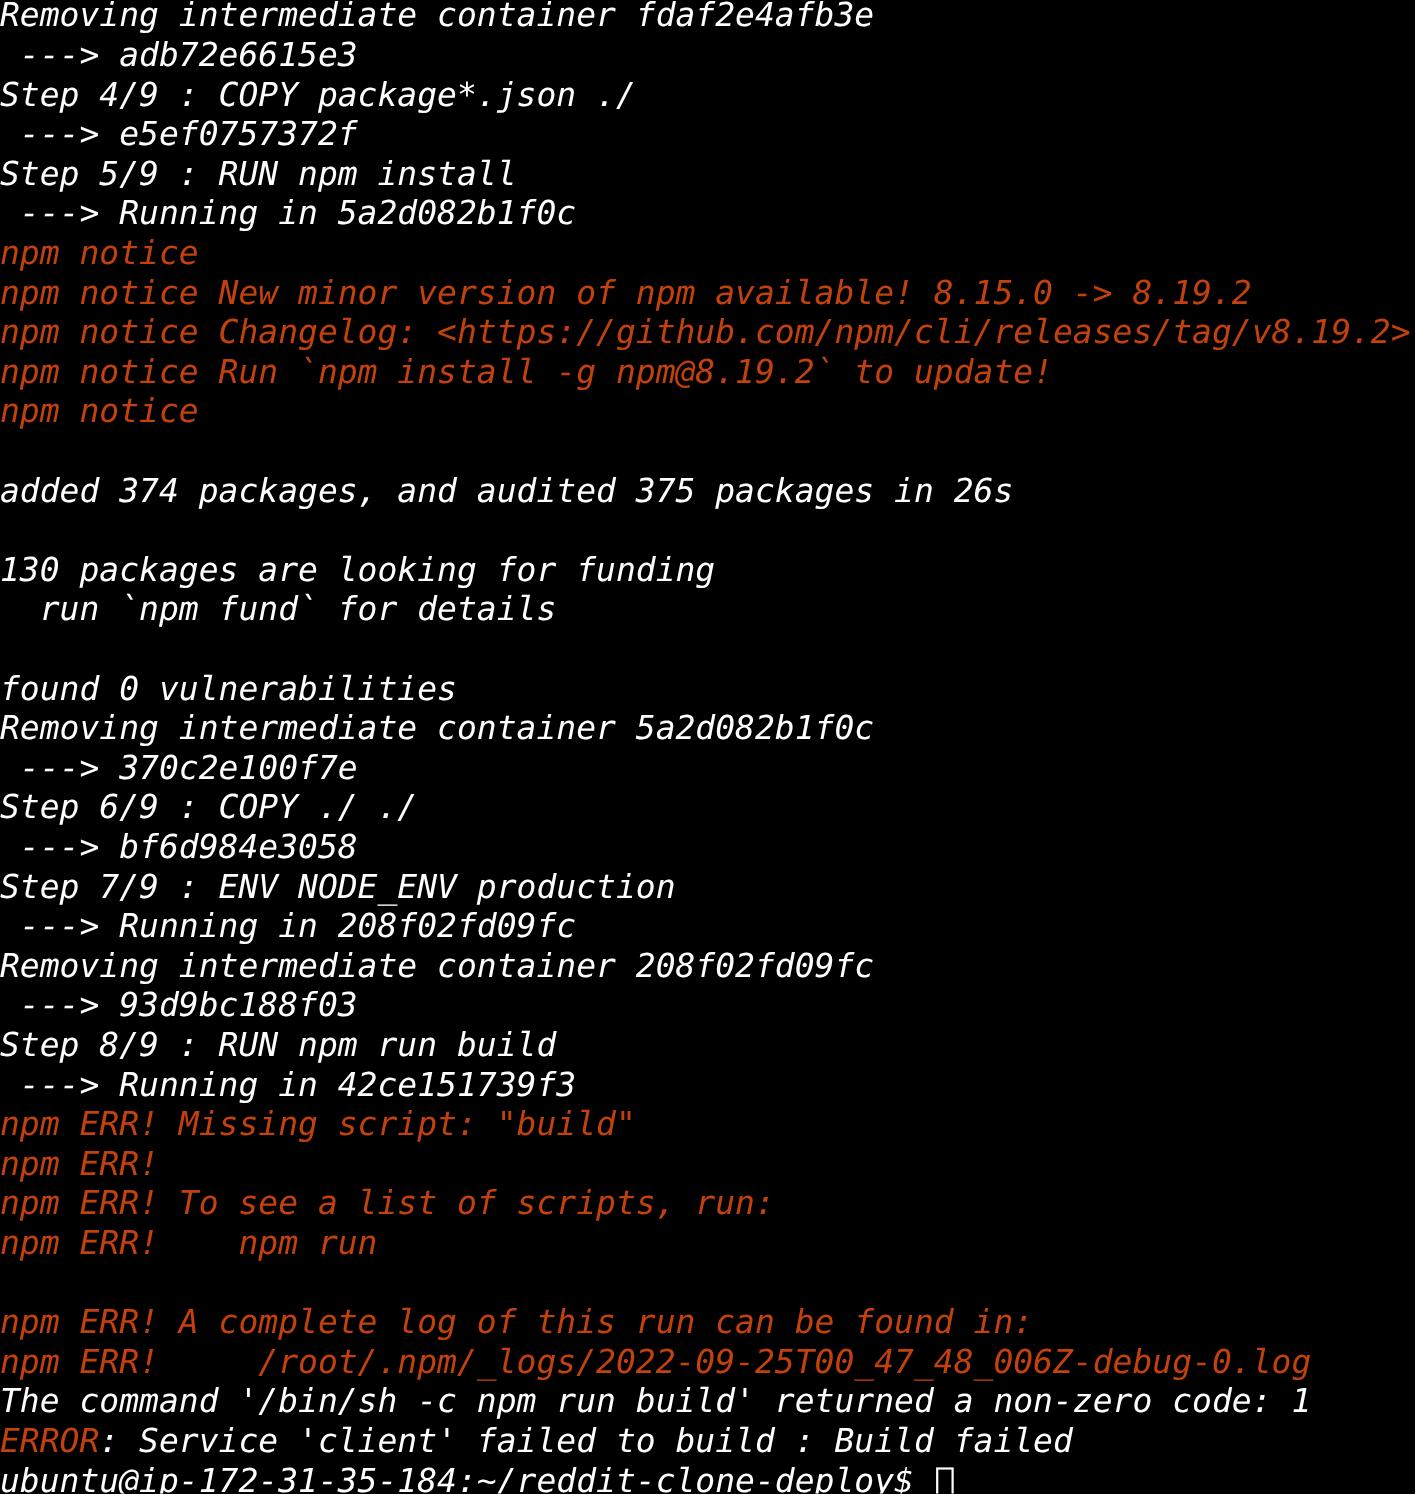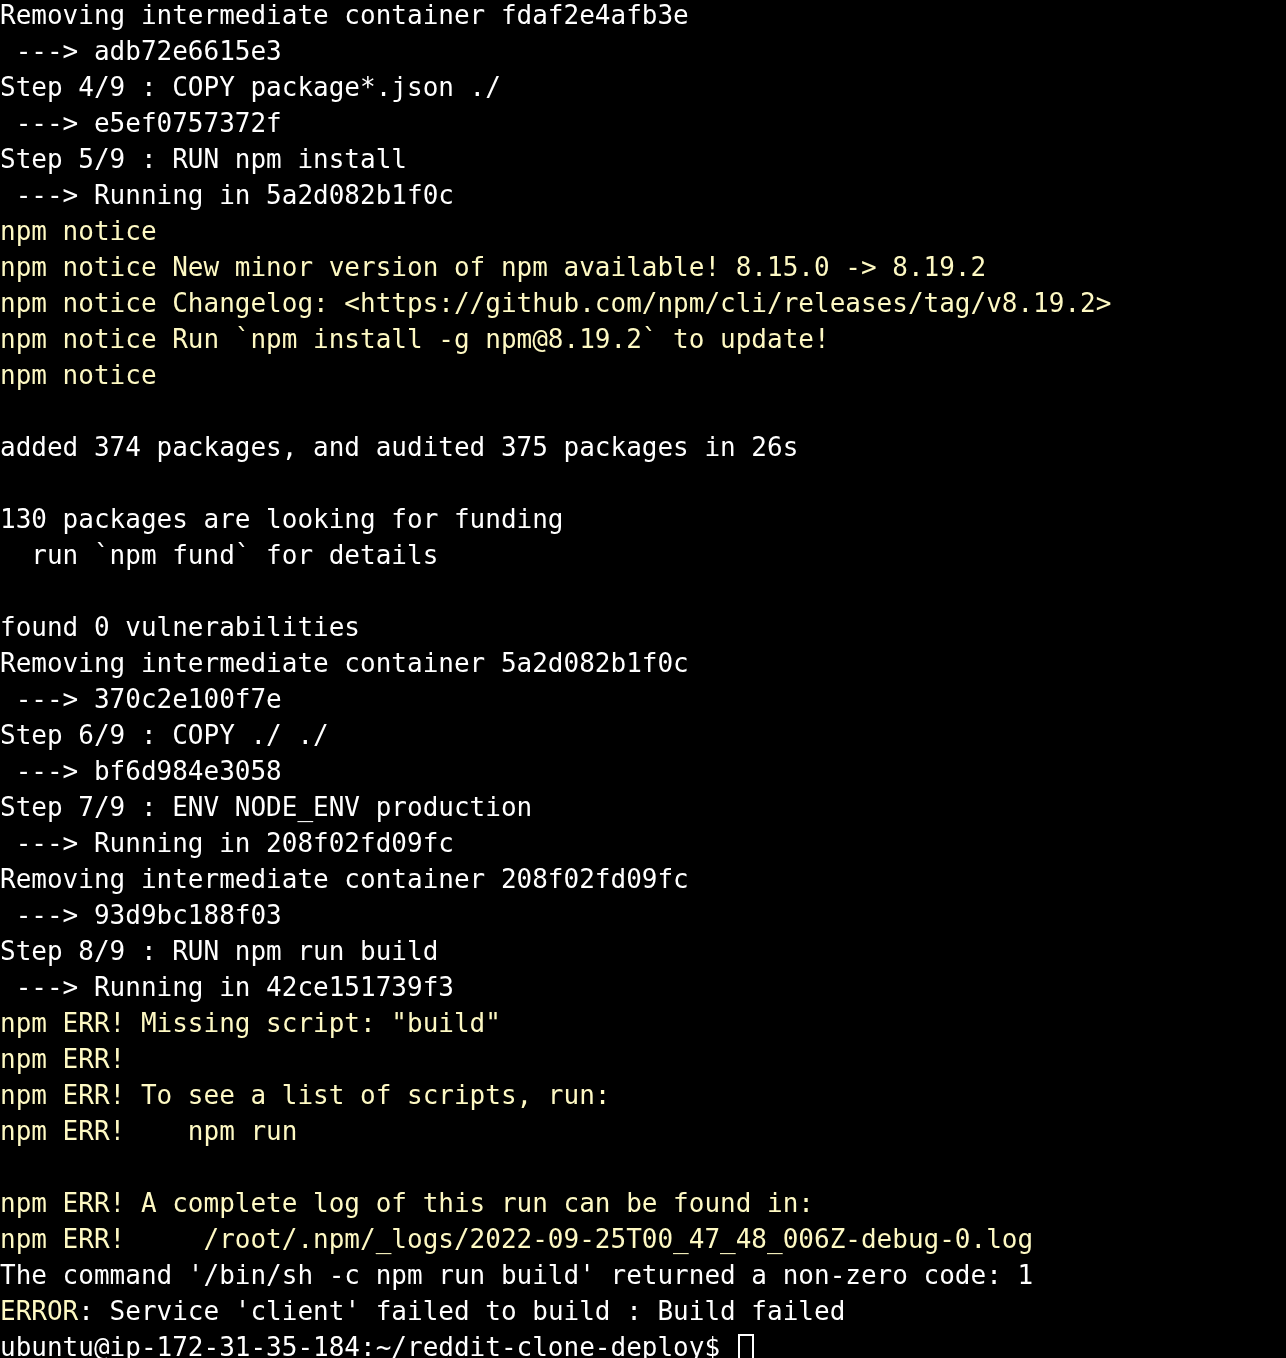--- a/index.html
+++ b/index.html
@@ -7,40 +7,41 @@
     padding: 0;
     background: #000000;
   }
   #terminal {
     width: 1286px;
     height: 1358px;
     background: #000000;
     overflow: hidden;
     position: relative;
     font-family: "DejaVu Sans Mono", "Liberation Mono", monospace;
-    font-size: 26px;
+    font-size: 30px;
     line-height: 36px;
     letter-spacing: 0px;
+    font-style: italic;
     -webkit-font-smoothing: antialiased;
   }
   #screen {
     position: absolute;
     left: 0;
     top: -3px;
     width: 1286px;
     white-space: pre;
   }
   .line {
     height: 36px;
     white-space: pre;
     display: block;
     overflow: hidden;
   }
   .w { color: #ffffff; }
-  .r { color: #fef9c3; }
+  .r { color: #c2410c; }
   .cursor {
     display: inline-block;
     width: 16px;
     height: 27px;
     vertical-align: -5px;
     border: 2px solid #ffffff;
     background: transparent;
     box-sizing: border-box;
     margin-left: 2px;
   }

